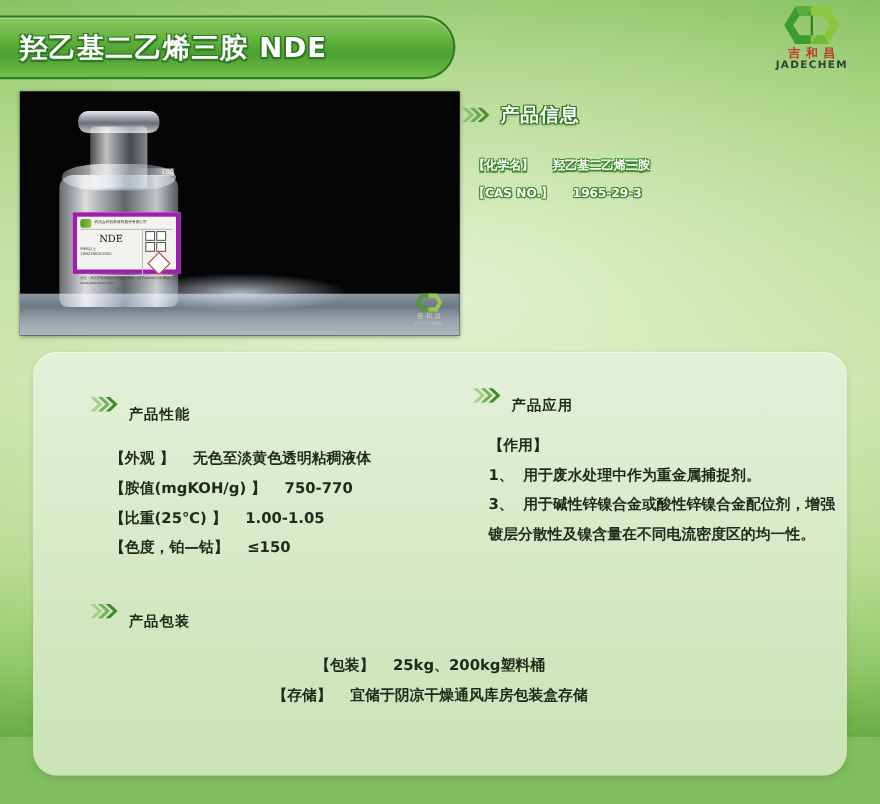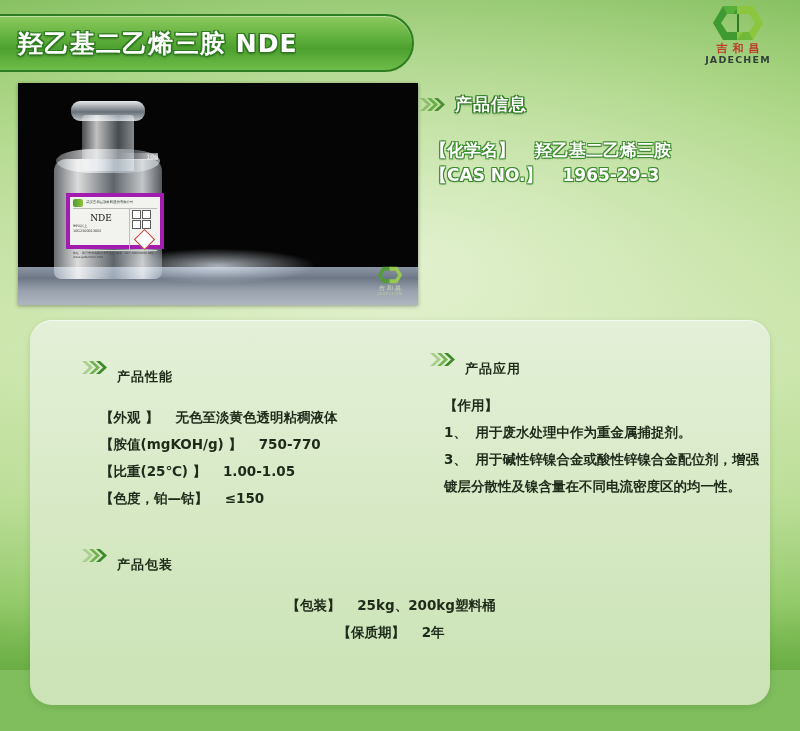--- a/index.html
+++ b/index.html
@@ -115,21 +115,21 @@
   
   .info-block{position:absolute;left:420px;top:93px;width:370px;}
   .hdr{display:flex;align-items:center;gap:9px;}
   .chev{flex:none;display:block;}
   .hdr-title-light{
     font-size:17px;font-weight:bold;color:#ffffff;letter-spacing:1px;
     text-shadow:-1.2px -1.2px 0 #2f7a24,1.2px -1.2px 0 #2f7a24,-1.2px 1.2px 0 #2f7a24,1.2px 1.2px 0 #2f7a24,0 2px 2px rgba(25,70,15,.45);
   }
   .info-lines{margin:22px 0 0 10px;}
   .info-line{
-    font-size:17px;font-weight:bold;color:#ffffff;line-height:25px;white-space:nowrap;
+    font-size:11px;font-weight:bold;color:#ffffff;line-height:25px;white-space:nowrap;
     text-shadow:-1px -1px 0 #3b8a2c,1px -1px 0 #3b8a2c,-1px 1px 0 #3b8a2c,1px 1px 0 #3b8a2c,0 1px 2px rgba(30,75,20,.4);
   }
   .info-line .val{margin-left:14px;}
 
   
   .card{
     position:absolute;left:30px;top:320px;width:740px;height:385px;
     border-radius:22px;
     background:linear-gradient(180deg,#e4f0d8 0%,#dceccd 30%,#d3e7c0 62%,#cbe3b6 100%);
     box-shadow:0 2px 6px rgba(60,100,40,.18), inset 0 1px 0 rgba(255,255,255,.6);
@@ -296,20 +296,20 @@
           <path d="M14 1 L21 7.5 L14 14 L18 14 L25 7.5 L18 1 Z" fill="#3f8a2a"></path>
         </svg>
         <span class="hdr-title-dark">产品包装</span>
       </div>
       <div class="body-lines">
         <div class="bline">
           <span>【包装】</span>
           <span class="val">25kg、200kg塑料桶</span>
         </div>
         <div class="bline">
-          <span>【保质期】</span>
-          <span class="val">2年</span>
+          <span>【存储】</span>
+          <span class="val">宜储于阴凉干燥通风库房包装盒存储</span>
         </div>
       </div>
     </div>
 
   </div>
 </div>
 
 </body></html>

